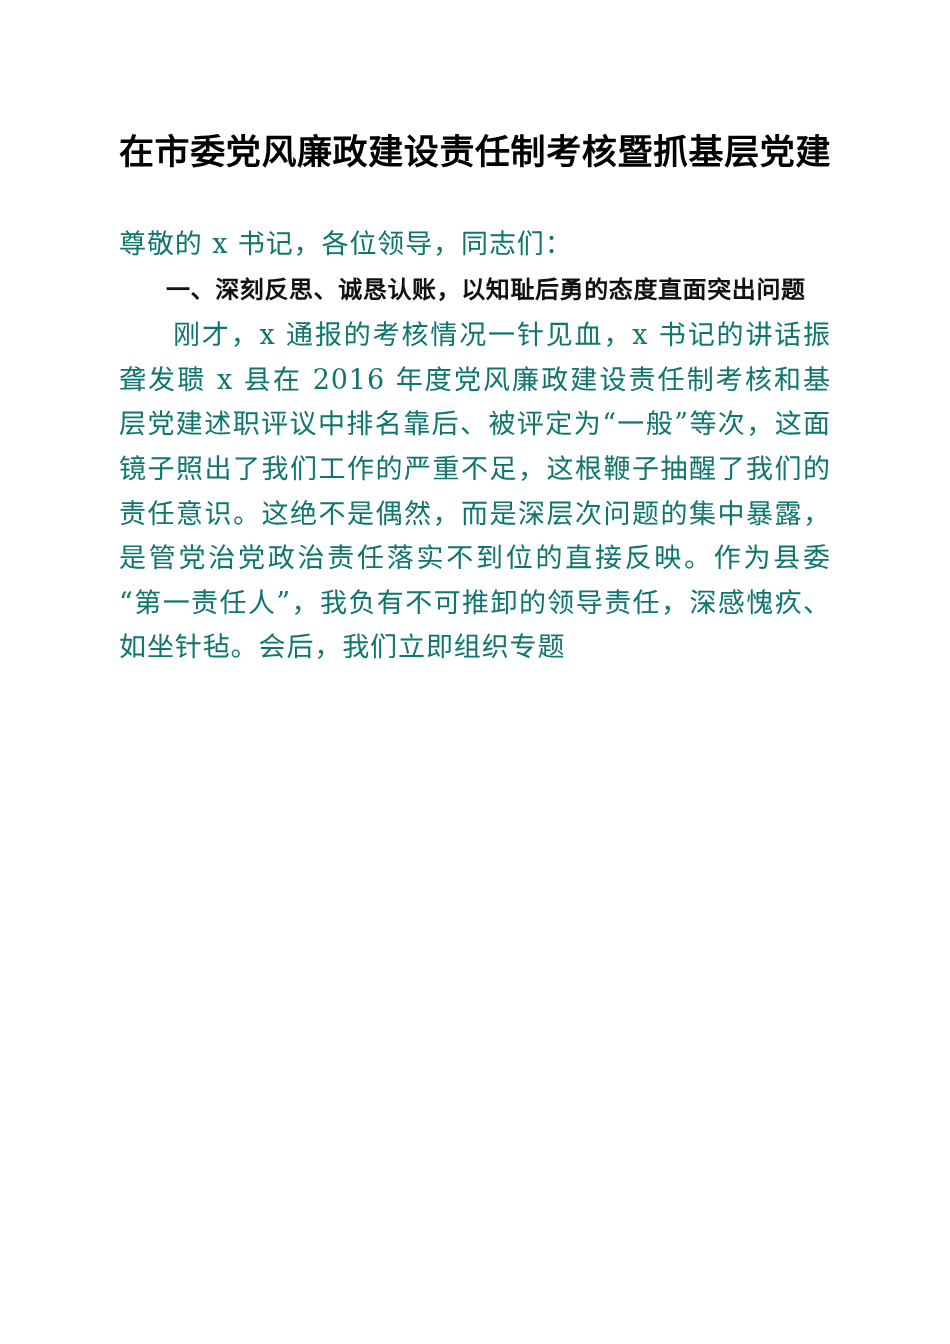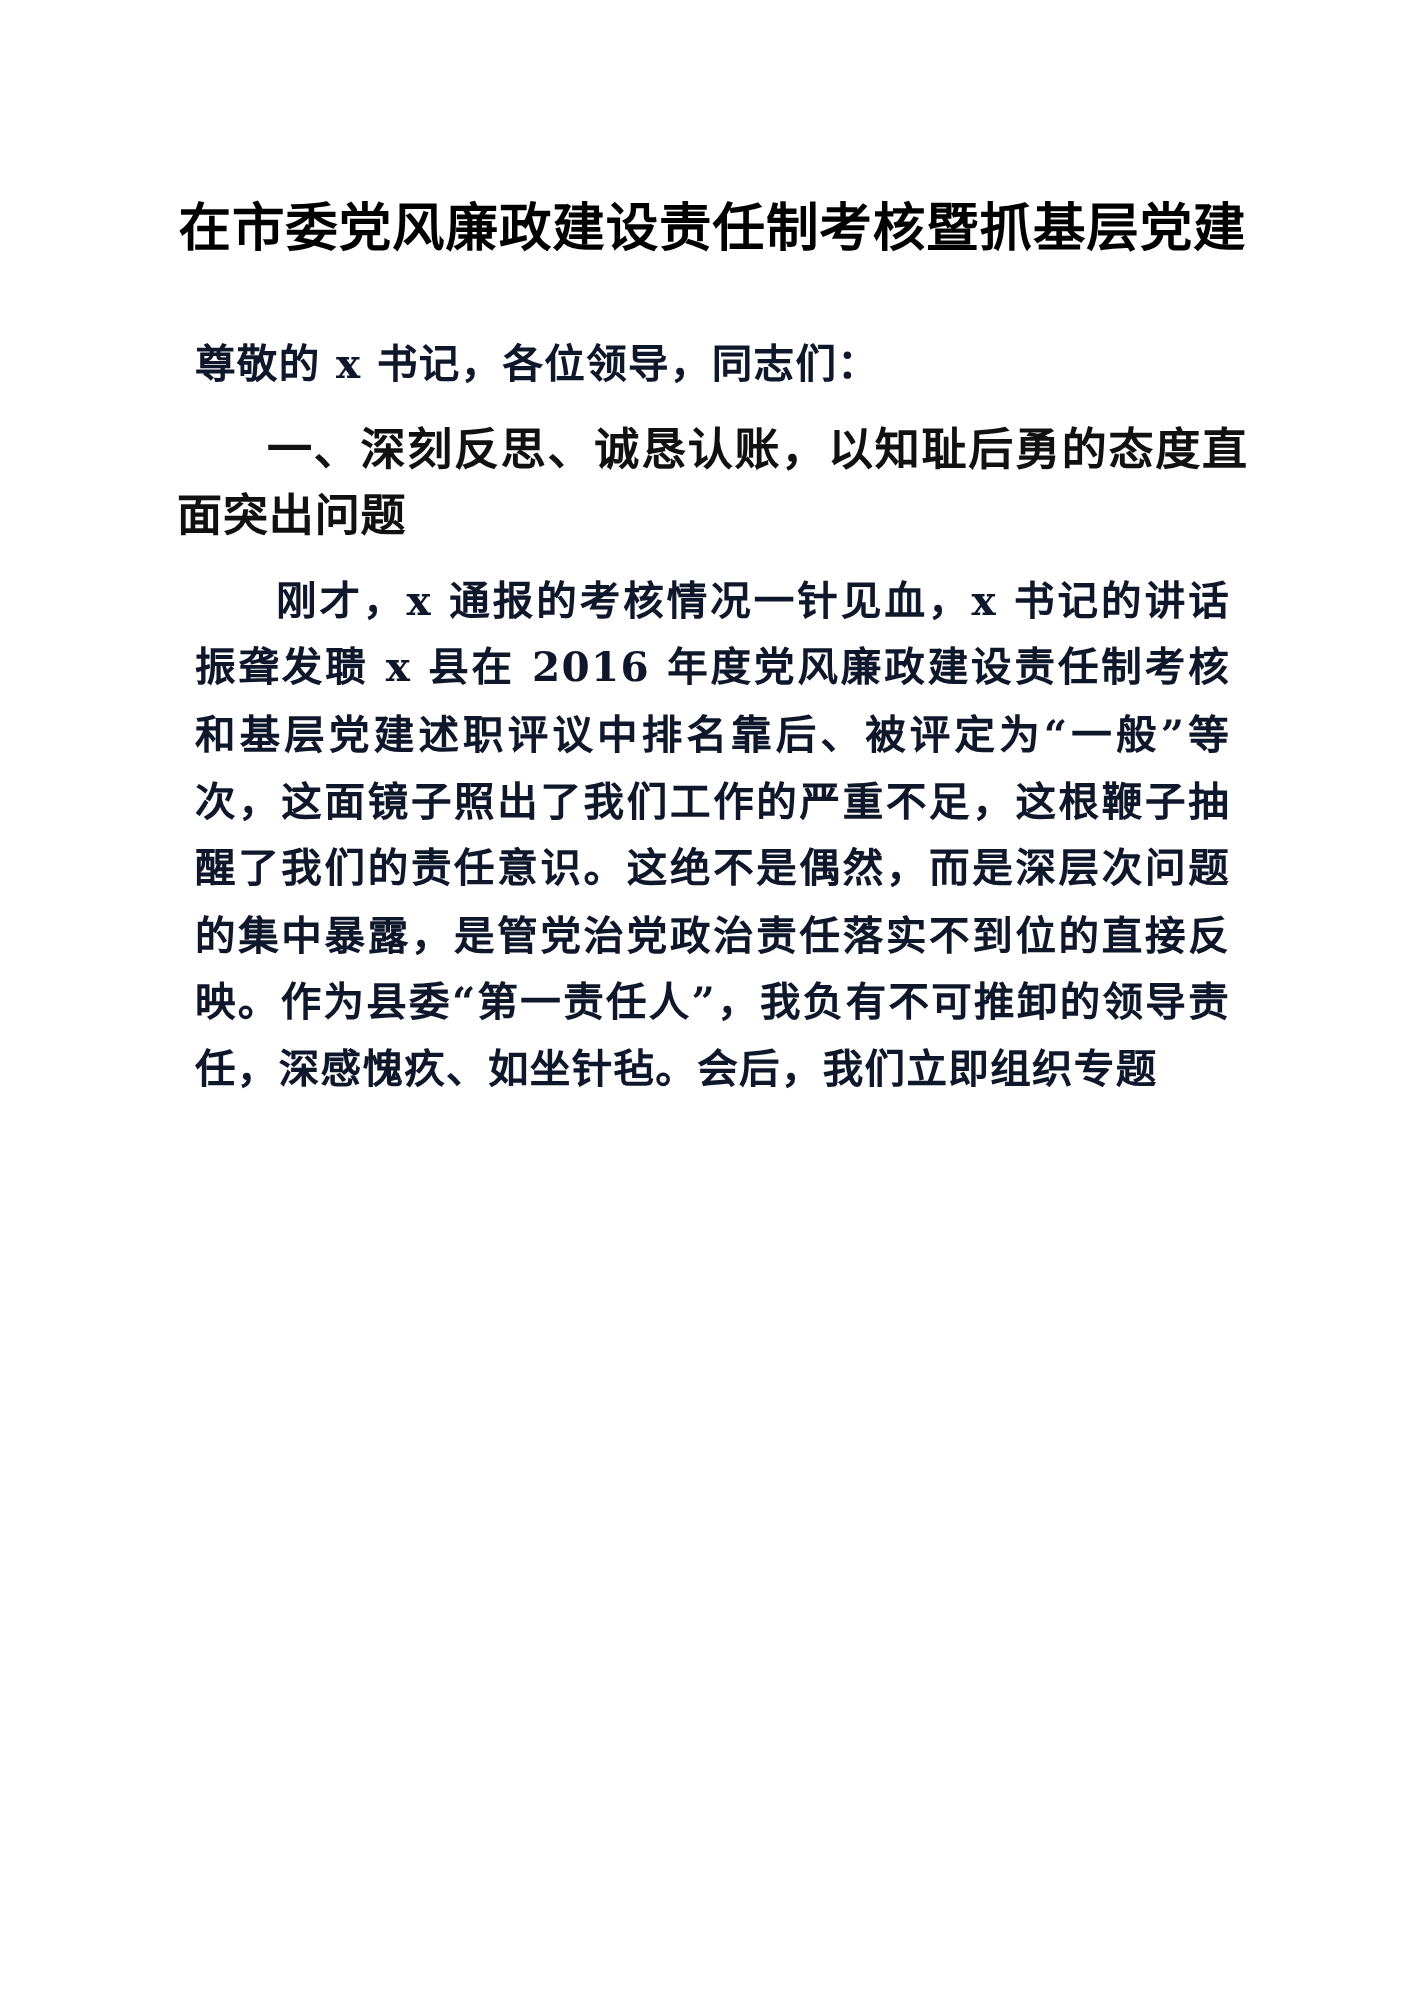--- a/index.html
+++ b/index.html
@@ -50,45 +50,45 @@
   .doc-title .t-line {
     display: block;
   }
 
   
   .body-block {
     margin-top: 44px;
   }
 
   p.para {
-    margin: 12px;
+    margin: 1px;
     font-family: "DejaVu Serif", "Liberation Serif", serif;
     font-size: 27px;
     line-height: 44.6px;
     letter-spacing: 0.9px;
     text-align: justify;
     text-justify: inter-ideograph;
-    color: #0f172a;
-    font-weight: bold;
+    color: #0f766e;
+    font-weight: normal;
   }
 
   p.para.indent {
     text-indent: 2em;
   }
 
   p.para.noindent {
     text-indent: 0;
   }
 
   
   p.section-heading {
     margin: 0;
     font-family: "Liberation Sans", "DejaVu Sans", sans-serif;
     font-weight: bold;
-    font-size: 30px;
+    font-size: 24px;
     line-height: 44.6px;
     letter-spacing: 0.6px;
     text-indent: 2em;
     text-align: justify;
     text-justify: inter-ideograph;
     color: #111111;
   }
 </style>
 </head>
 <body>

